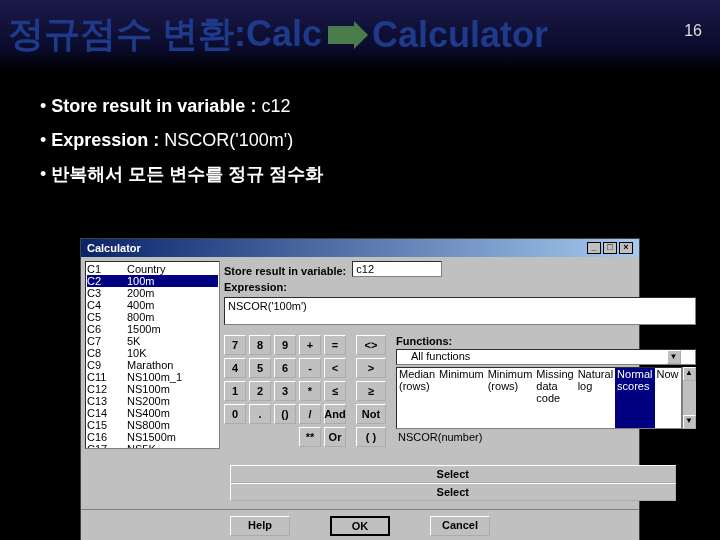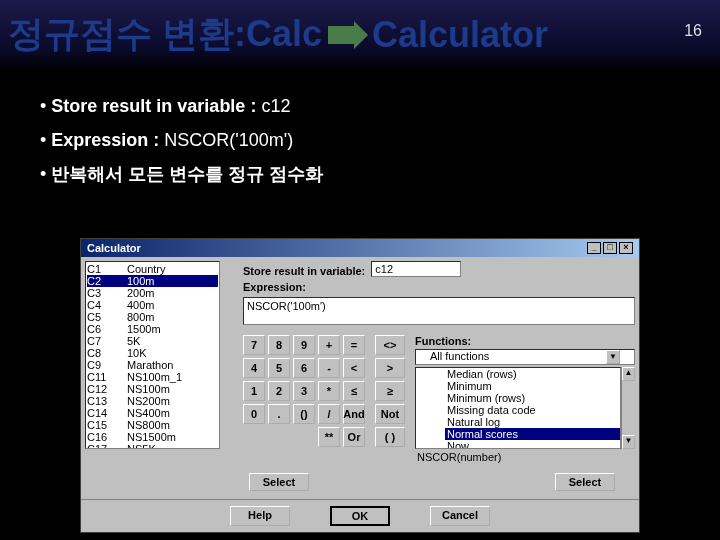--- a/index.html
+++ b/index.html
@@ -72,21 +72,21 @@
   }
   .titlebar .wbtns { display:flex; gap:2px; }
   .wbtn {
     width:14px; height:12px;
     background:#c0c0c0;
     border:1px solid #000;
     font-size:9px; line-height:9px; text-align:center;
     font-weight:bold;
     color:#000;
   }
-  .calc-body { display:flex; padding:4px; gap:23px; }
+  .calc-body { display:flex; padding:4px; gap:4px; }
   .col-list {
     width: 135px;
     background:#fff;
     border:1px inset #808080;
     height: 188px;
     overflow:hidden;
     padding:1px;
     font-family: "MS Sans Serif", Arial;
   }
   .col-list .row { display:flex; }
@@ -127,36 +127,36 @@
     height:16px; padding:0 14px;
     display:flex; justify-content:space-between; align-items:flex-start;
     font-size:11px;
   }
   .dropdown .dd-arrow {
     width:14px;height:14px;background:#c0c0c0;border:1px outset #fff;
     text-align:center;font-size:8px;line-height:12px;
   }
   .func-list {
     background:#fff; border:1px inset #808080;
-    height:82px; overflow:hidden; font-size:11px;
-    display:flex; flex-direction:column;padding-left:29px;
+    height:62px; overflow:hidden; font-size:11px;
+    display:flex; flex-direction:row;
   }
   .func-list div { padding:0 2px; }
   .func-list .sel { background:#000080; color:#fff; }
   .func-sig { font-size:11px; padding-left:2px; }
   .btn {
     background:#c0c0c0;
     border:1px outset #fff;
     padding:2px 10px;
     font-size:11px;
     font-weight:bold;
     min-width:60px;
     text-align:center;
   }
-  .sel-row { display:flex; justify-content:space-between; margin-top:6px; padding:0 20px 0 6px; }
+  .sel-row { display:flex; justify-content:space-between; margin-top:14px; padding:0 20px 0 6px;flex-direction:column; }
   .bottom-row {
     display:flex; justify-content:center; gap:40px;
     padding:6px 4px 6px;
     border-top:1px solid #808080;
     margin-top:4px;
   }
   .scrollbar { width:14px; background:#c0c0c0; border-left:1px solid #808080; display:flex; flex-direction:column; justify-content:space-between;}
   .sb-btn { height:14px; background:#c0c0c0; border:1px outset #fff; font-size:8px; text-align:center; line-height:10px;}
   .listwrap { display:flex; }
 </style>

